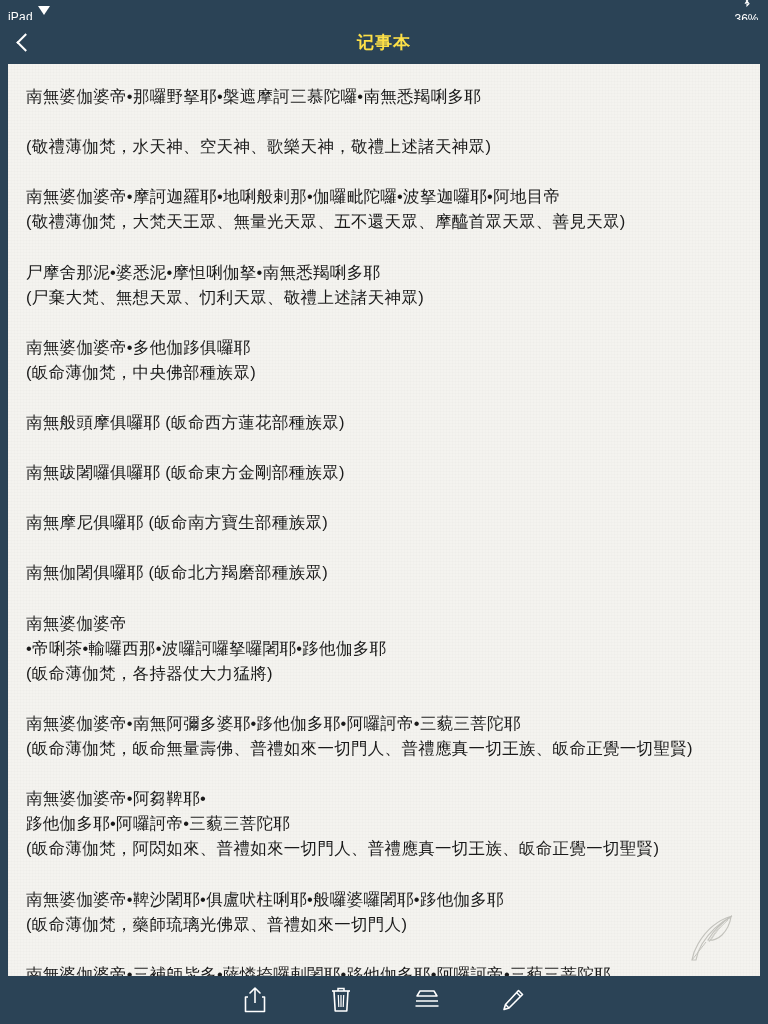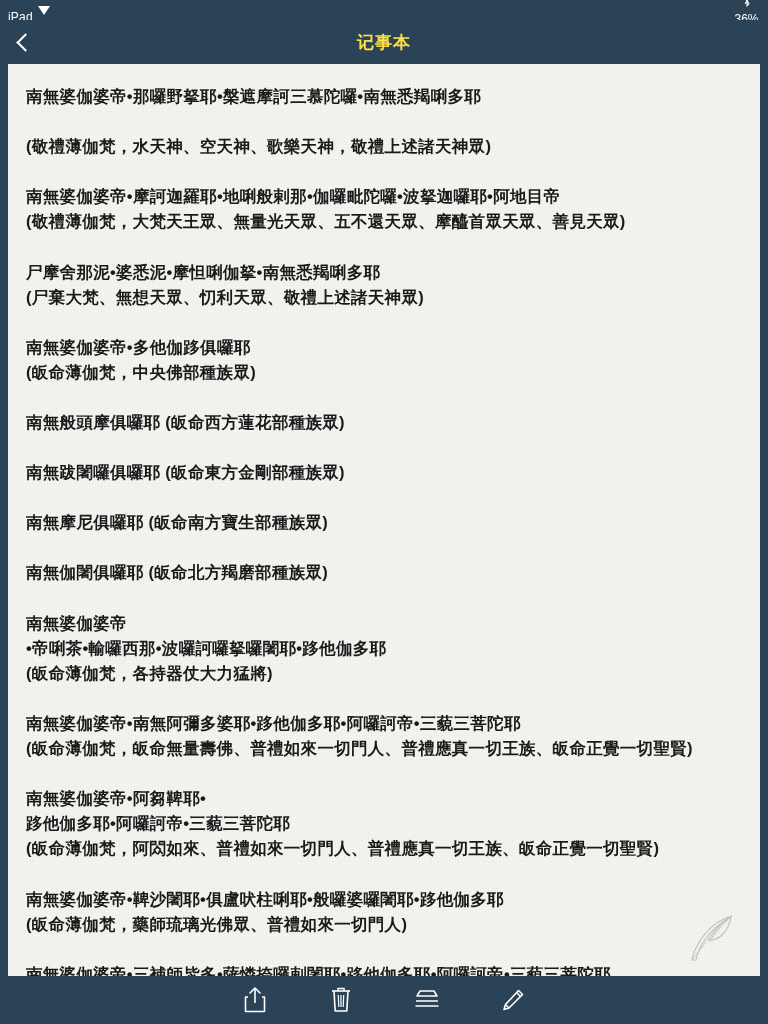--- a/index.html
+++ b/index.html
@@ -161,21 +161,20 @@
     overflow: hidden;
     padding: 20px 18px 10px 18px;
   }
   .note-body {
     font-family: "Liberation Sans", sans-serif;
     font-size: 16.5px;
     line-height: 1.52;
     color: #1a1a1a;
     white-space: pre-wrap;
     letter-spacing: 0.3px;
-    font-weight: bold;
   }
   .quill {
     position: absolute;
     right: 20px;
     bottom: 10px;
     width: 56px;
     height: 56px;
     opacity: 0.45;
     pointer-events: none;
   }

